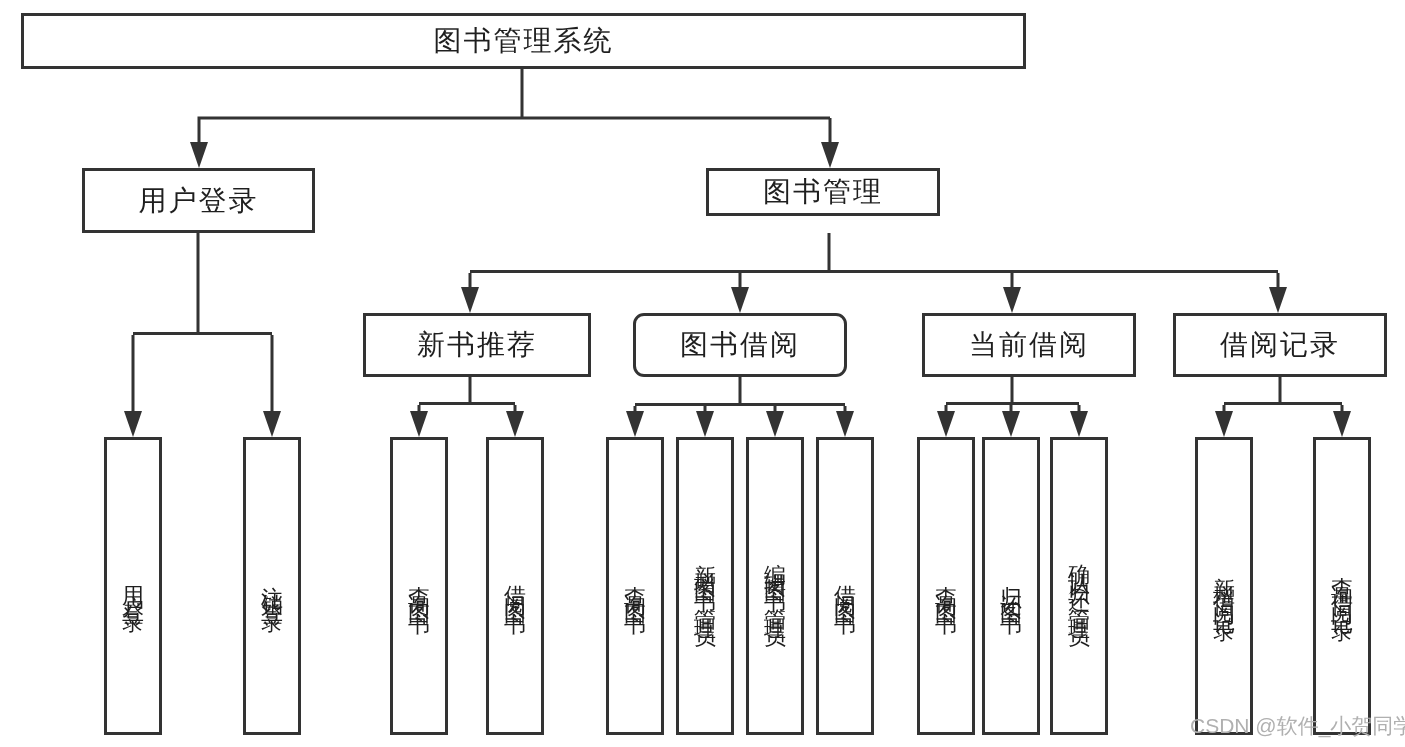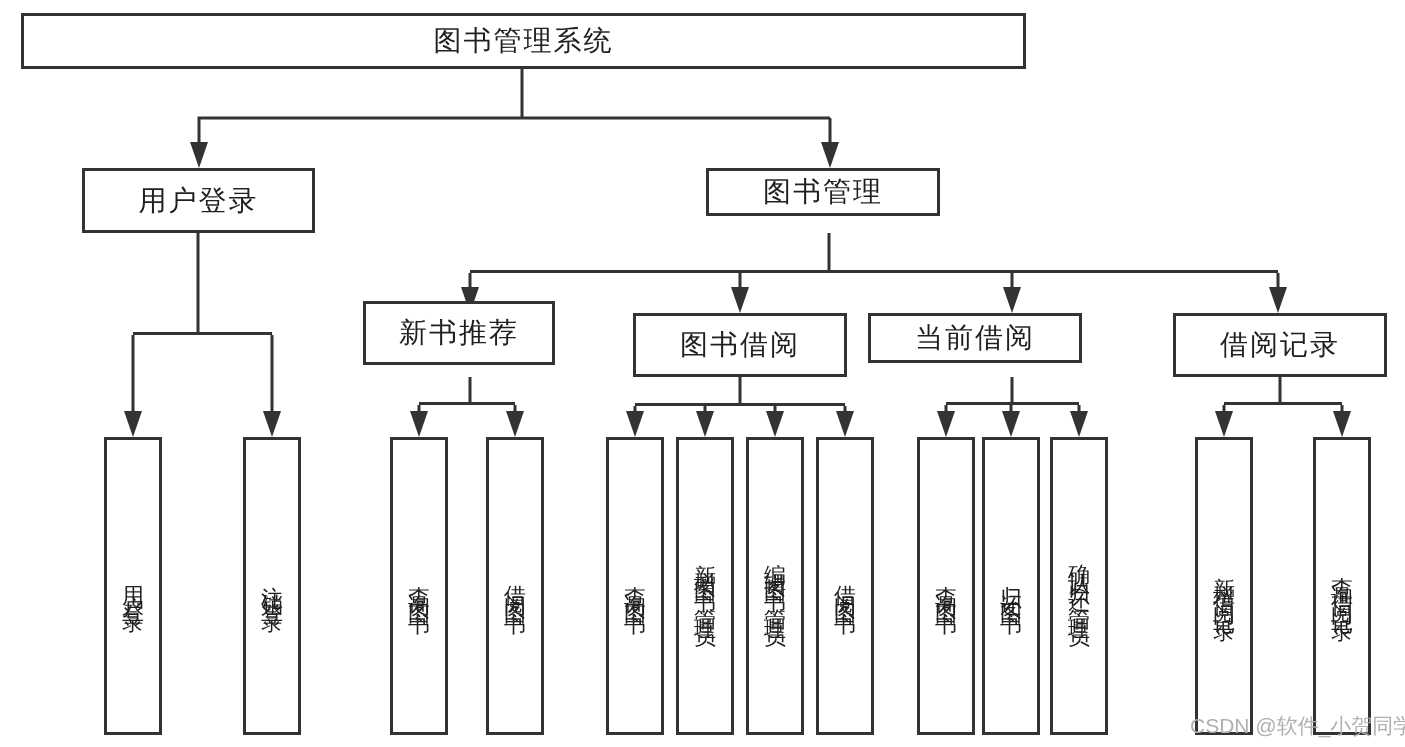--- a/index.html
+++ b/index.html
@@ -19,23 +19,23 @@
   }
   .h-label{font-size:28px;letter-spacing:2px;white-space:nowrap;}
   .leaf .v-label{
     writing-mode:vertical-rl;text-orientation:mixed;
     font-size:22px;letter-spacing:9px;line-height:1;
   }
   
   .n-root{left:21px;top:13px;width:1005px;height:56px;}
   .n-user-login{left:82px;top:168px;width:233px;height:65px;}
   .n-book-mgmt{left:706px;top:168px;width:234px;height:48px;}
-  .n-l3-0{left:363px;top:301px;width:192px;height:64px;}
-  .n-l3-1{left:633px;top:313px;width:214px;height:64px;}
-  .n-l3-2{left:868px;top:313px;width:214px;height:50px;font-family:Liberation Serif, serif;}
+  .n-l3-0{left:363px;top:313px;width:228px;height:64px;}
+  .n-l3-1{left:633px;top:313px;width:214px;height:64px;border-radius:11px;}
+  .n-l3-2{left:922px;top:313px;width:214px;height:64px;font-family:Liberation Serif, serif;}
   .n-l3-3{left:1173px;top:313px;width:214px;height:64px;}
   .leaf{top:437px;width:58px;height:298px;position:absolute;}
   .lf-g1-0{left:104px;} .lf-g1-1{left:243px;}
   .lf-g2-0{left:390px;} .lf-g2-1{left:486px;}
   .lf-g3-0{left:606px;} .lf-g3-1{left:676px;} .lf-g3-2{left:746px;} .lf-g3-3{left:816px;}
   .lf-g4-0{left:917px;} .lf-g4-1{left:982px;} .lf-g4-2{left:1050px;}
   .lf-g5-0{left:1195px;} .lf-g5-1{left:1313px;}
   .watermark{
     position:absolute;left:1190px;top:712px;z-index:5;
     font-size:21px;color:#b0b0b0;white-space:nowrap;

